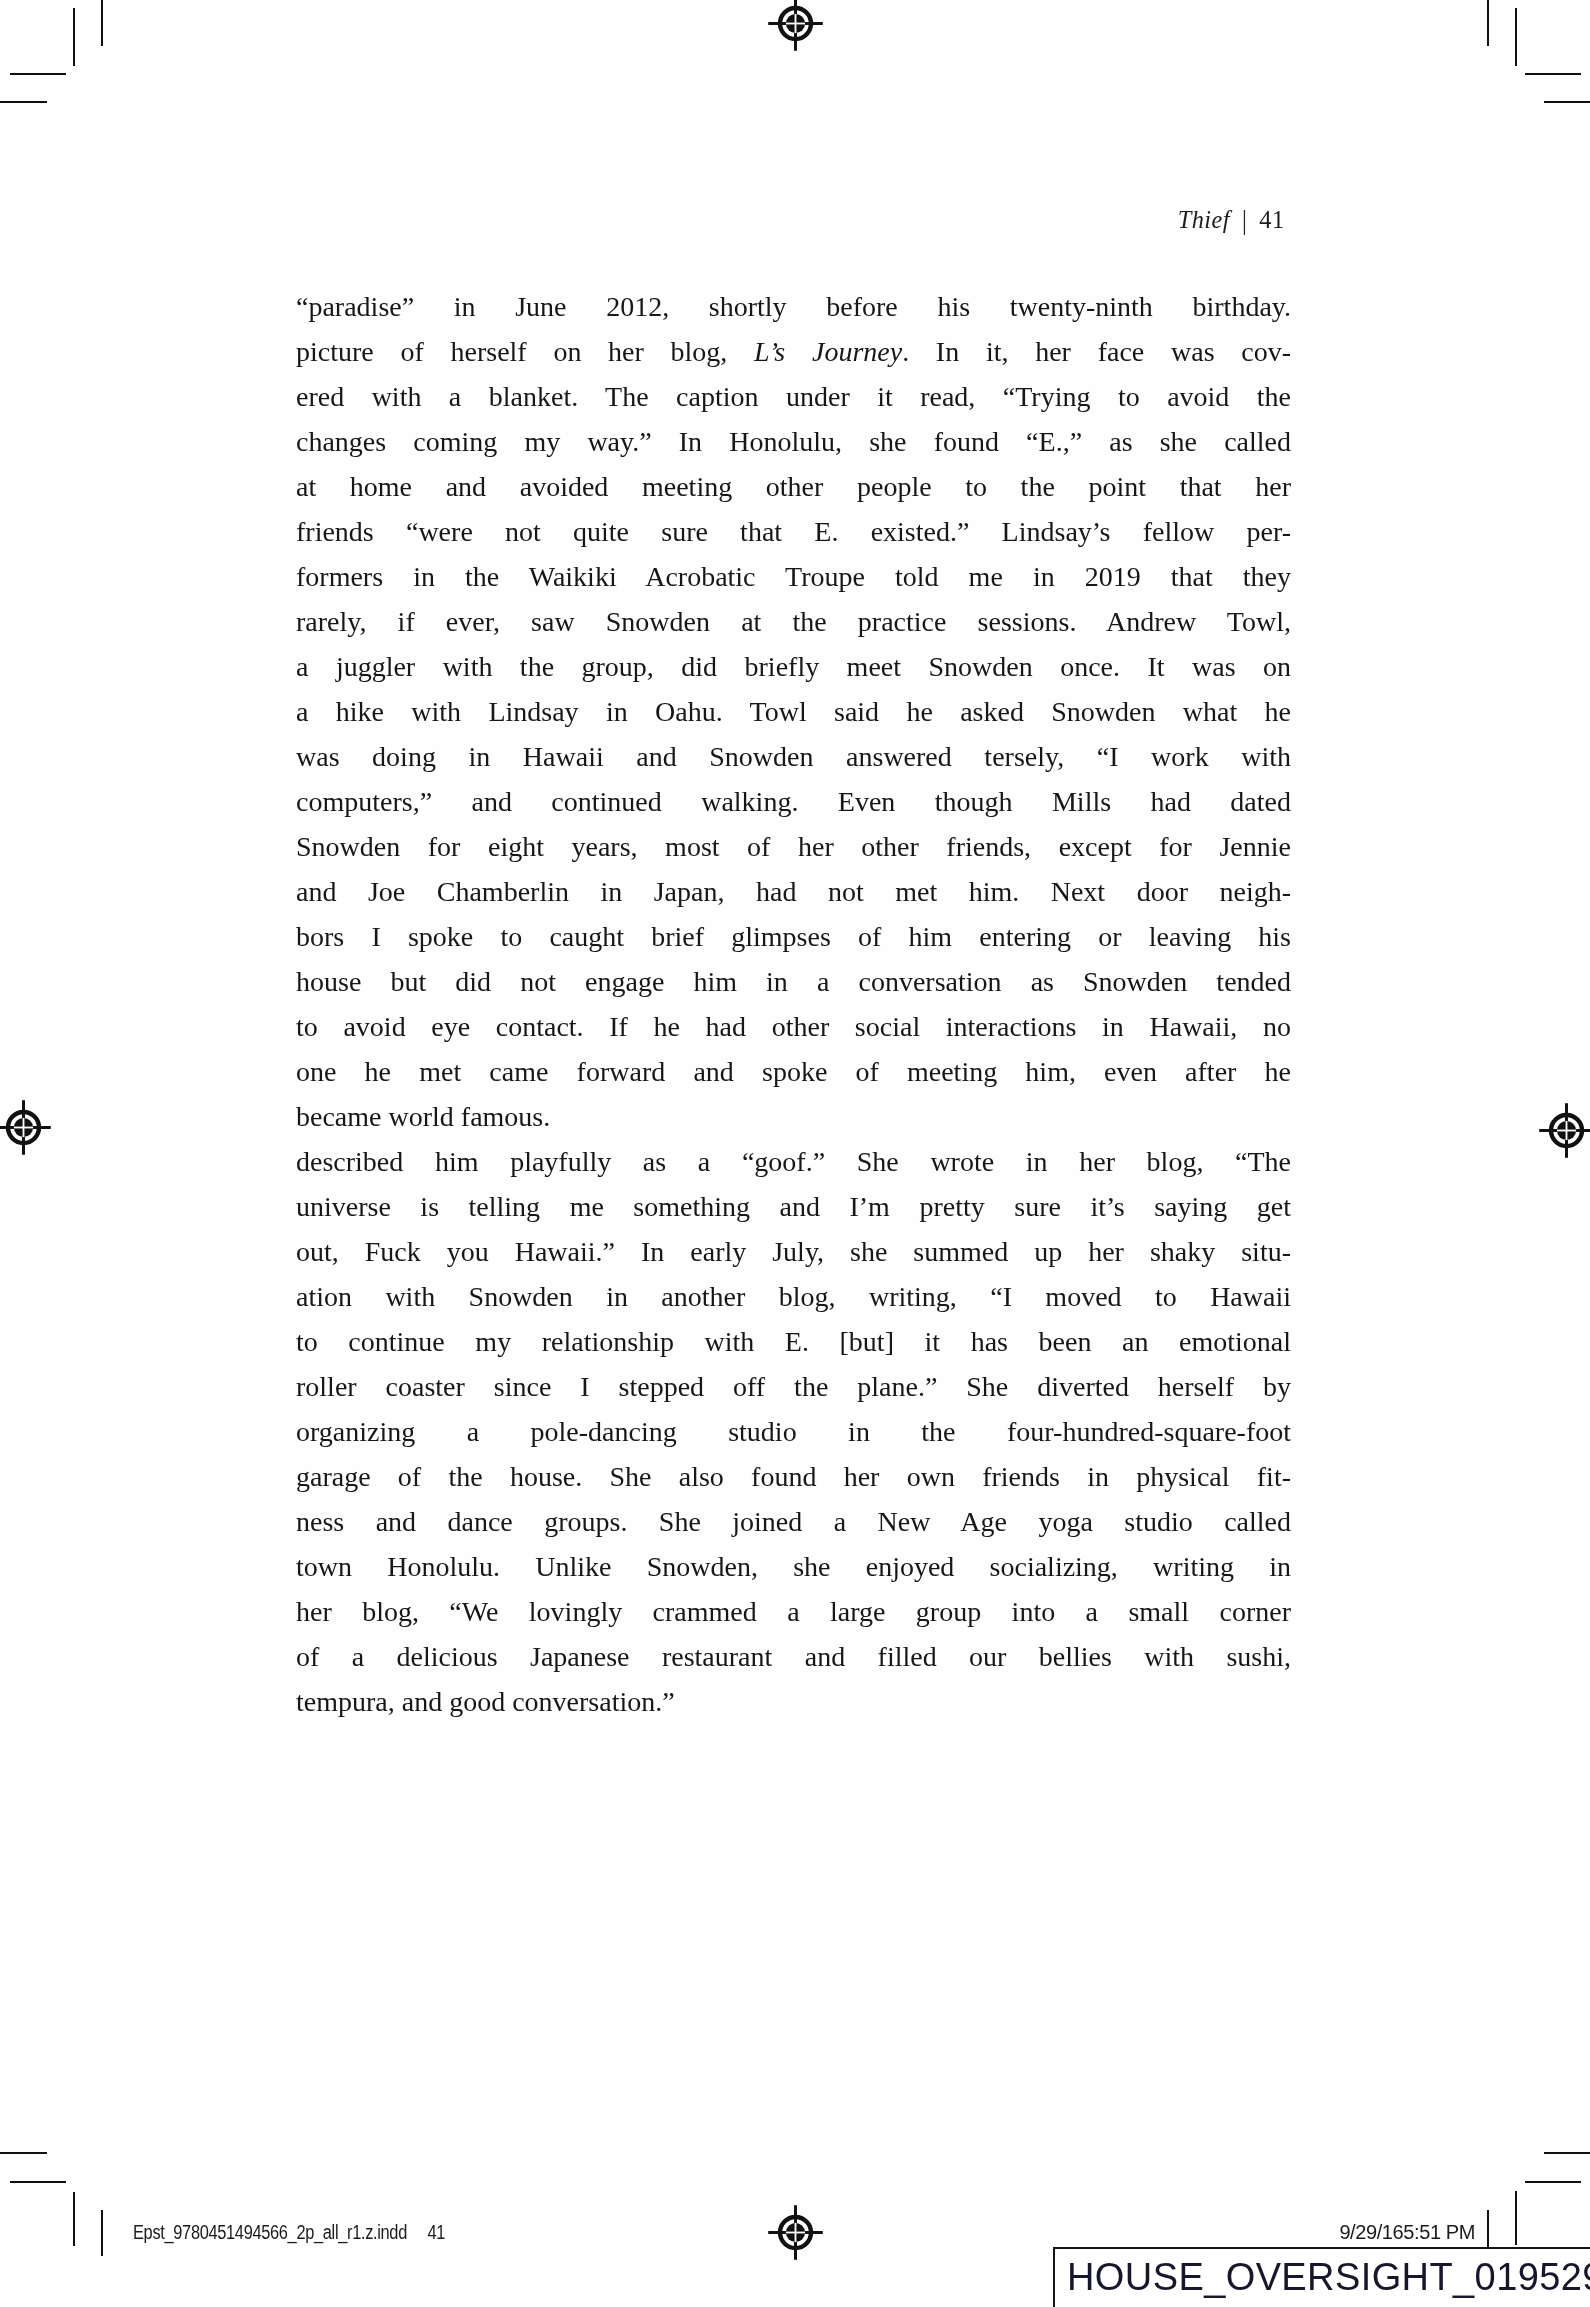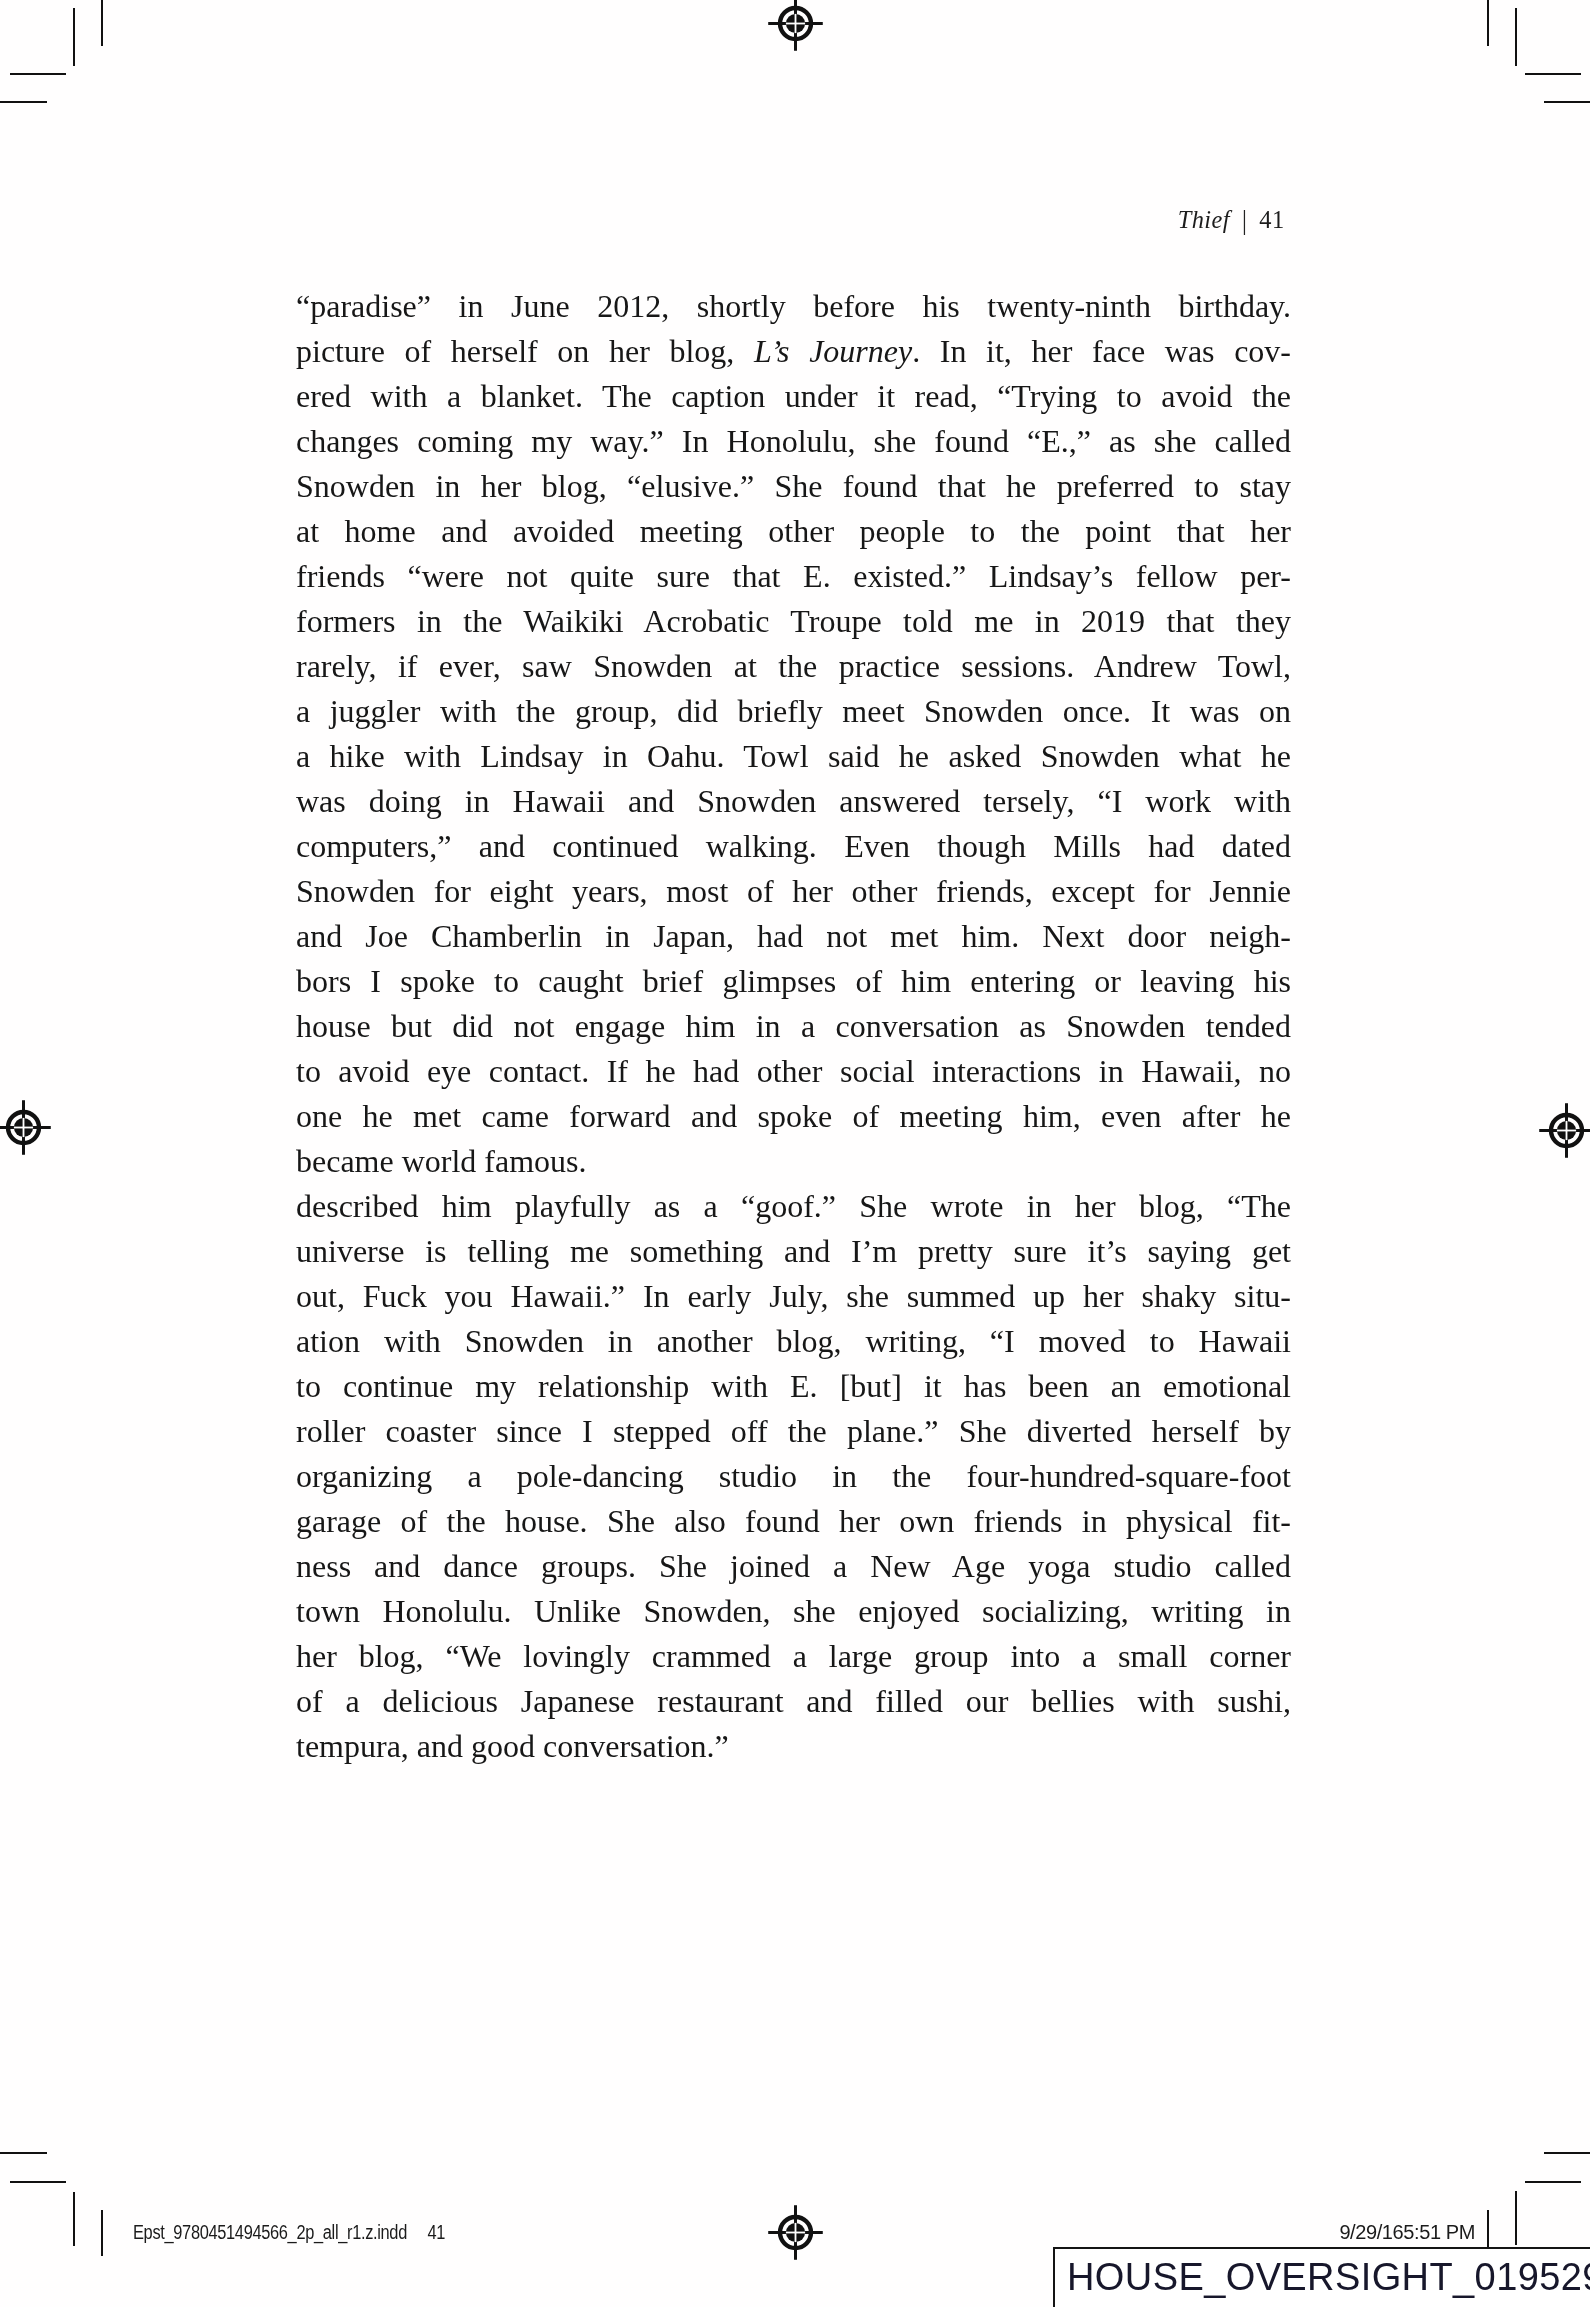--- a/index.html
+++ b/index.html
@@ -50,21 +50,21 @@
     font-size:24.4px;color:#1d1d1d;letter-spacing:0.4px;
     display:flex;align-items:baseline;gap:12px;text-align:center;
   }
   .running-head .title{font-style:italic;}
   .running-head .sep{font-weight:400;color:#222;transform:scaleY(1.15);display:inline-block;}
   .running-head .folio{letter-spacing:0.7px;}
 
   
   .textblock{
     position:absolute;left:296px;top:284px;width:995px;
-    font-size:32px;line-height:45px;color:#171717;
+    font-size:28px;line-height:45px;color:#171717;
     text-align:justify;
   }
   .line{text-align:justify;text-align-last:justify;white-space:normal;}
   .line.para-last{text-align-last:left;}
   .line.first-indent{text-indent:28px;}
 
   
   .slugline{
     position:absolute;left:133px;top:2221px;
     font-family:"Liberation Sans", sans-serif;
@@ -155,21 +155,20 @@
     <span class="title">Thief</span>
     <span class="sep">|</span>
     <span class="folio">41</span>
   </div>
 
   <div class="textblock" id="textblock">
       <div class="line"><span>“paradise” in June 2012, shortly before his twenty-ninth birthday.</span></div>
       <div class="line"><span>picture of herself on her blog, </span><i>L’s Journey</i><span>. In it, her face was cov-</span></div>
       <div class="line"><span>ered with a blanket. The caption under it read, “Trying to avoid the</span></div>
       <div class="line"><span>changes coming my way.” In Honolulu, she found “E.,” as she called</span></div>
-      <div class="line"><span>Snowden in her blog, “elusive.” She found that he preferred to stay</span></div>
       <div class="line"><span>at home and avoided meeting other people to the point that her</span></div>
       <div class="line"><span>friends “were not quite sure that E. existed.” Lindsay’s fellow per-</span></div>
       <div class="line"><span>formers in the Waikiki Acrobatic Troupe told me in 2019 that they</span></div>
       <div class="line"><span>rarely, if ever, saw Snowden at the practice sessions. Andrew Towl,</span></div>
       <div class="line"><span>a juggler with the group, did briefly meet Snowden once. It was on</span></div>
       <div class="line"><span>a hike with Lindsay in Oahu. Towl said he asked Snowden what he</span></div>
       <div class="line"><span>was doing in Hawaii and Snowden answered tersely, “I work with</span></div>
       <div class="line"><span>computers,” and continued walking. Even though Mills had dated</span></div>
       <div class="line"><span>Snowden for eight years, most of her other friends, except for Jennie</span></div>
       <div class="line"><span>and Joe Chamberlin in Japan, had not met him. Next door neigh-</span></div>

